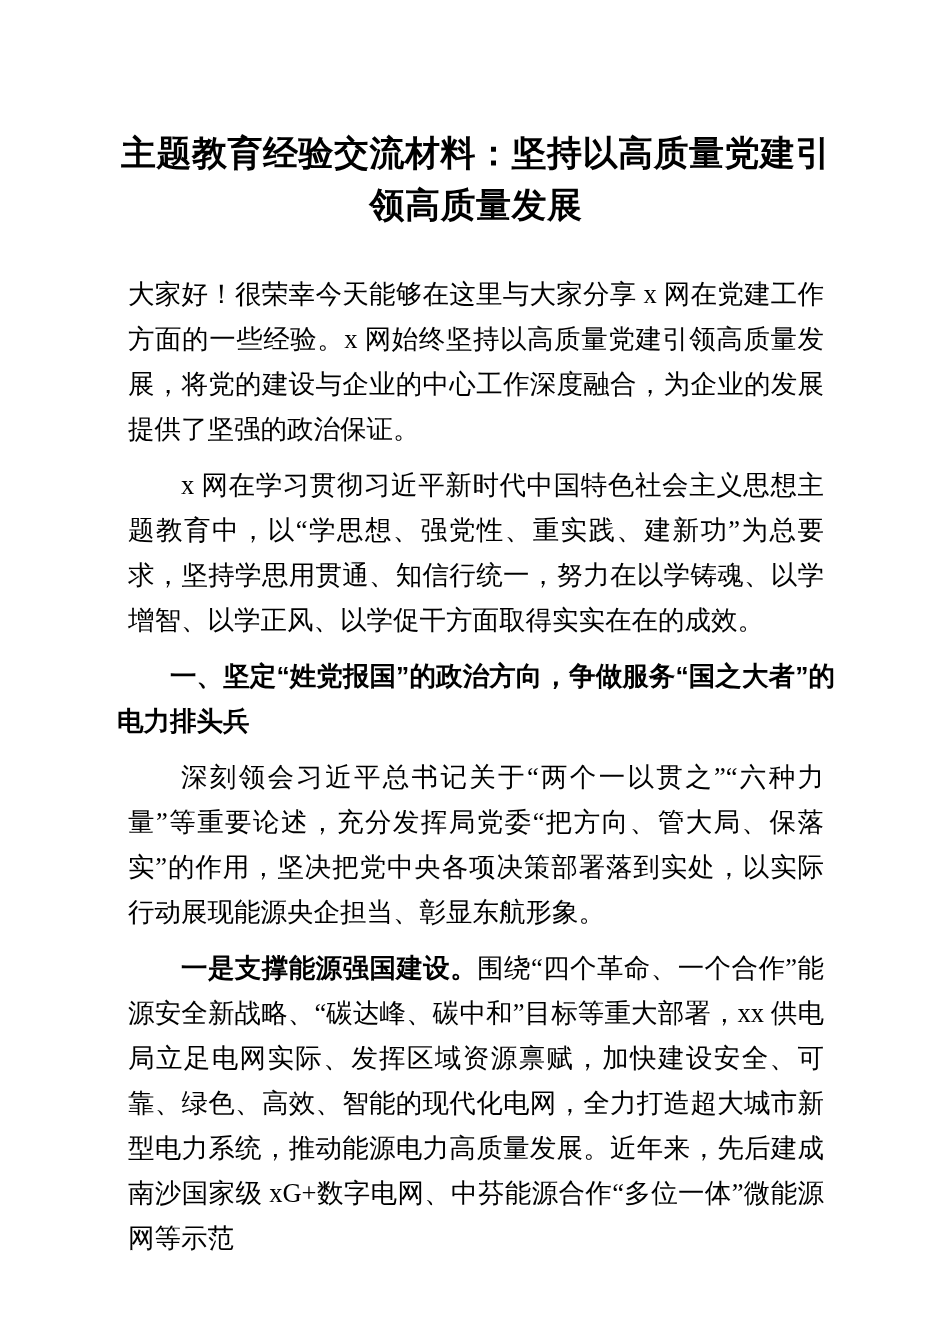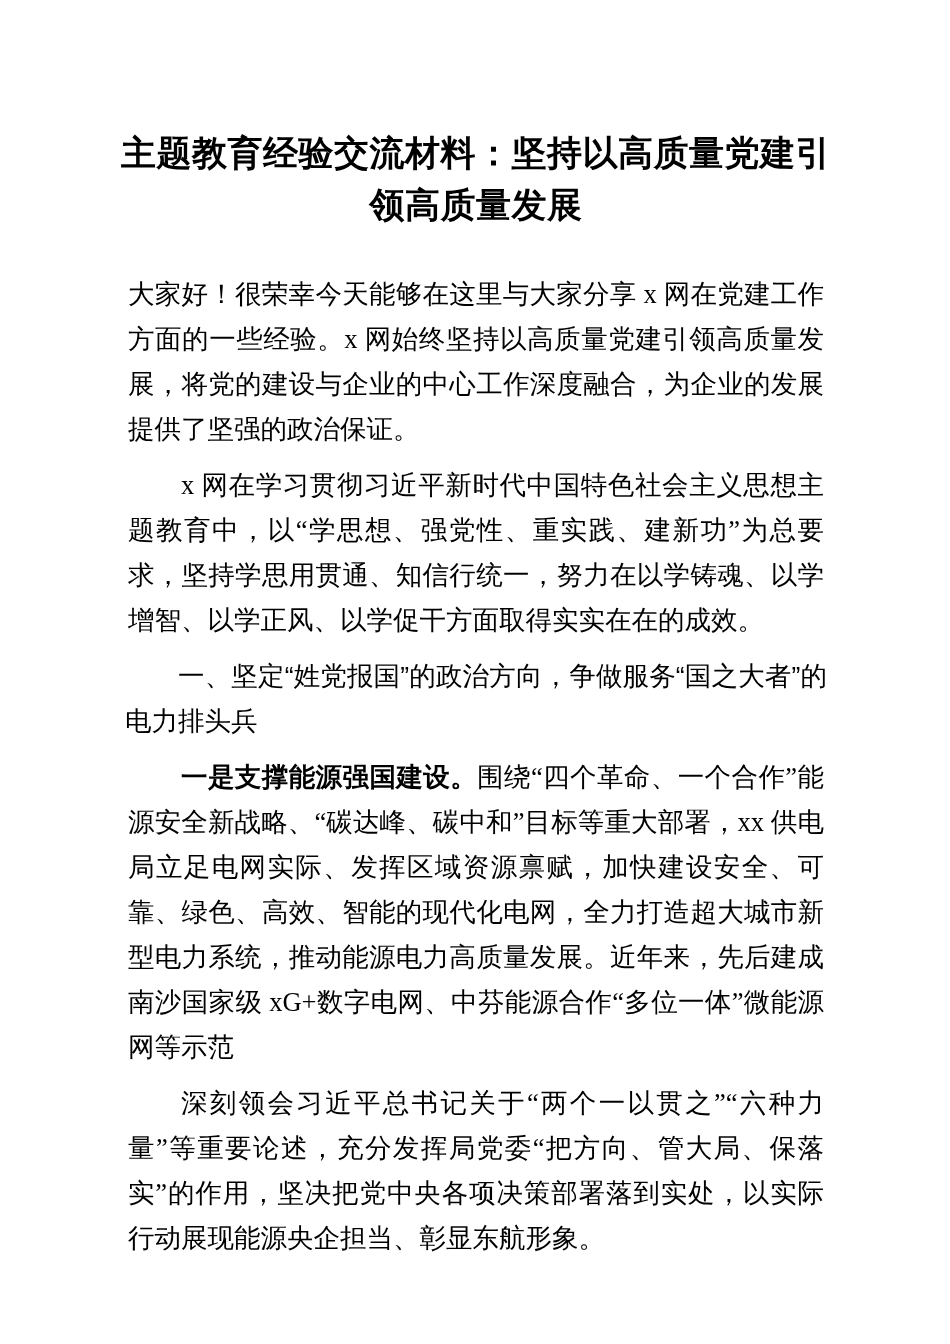--- a/index.html
+++ b/index.html
@@ -35,24 +35,24 @@
   }
   .para {
     margin: 11px;
     text-indent: 2em;
   }
   .para.no-indent {
     text-indent: 0;
   }
   .section-heading {
     font-family: "Liberation Sans", sans-serif;
-    font-weight: normal;
+    font-weight: bold;
     font-size: 26.5px;
     line-height: 45px;
-    margin: 8px;
+    margin: 0;
     text-indent: 2em;
     text-align: justify;
   }
   .lead-bold {
     font-weight: bold;
   }
 </style>
 </head>
 <body>
 
@@ -61,19 +61,19 @@
   <h1 class="doc-title">主题教育经验交流材料：坚持以高质量党建引领高质量发展</h1>
 
   <div class="doc-body">
 
     <p class="para no-indent">大家好！很荣幸今天能够在这里与大家分享 x 网在党建工作方面的一些经验。x 网始终坚持以高质量党建引领高质量发展，将党的建设与企业的中心工作深度融合，为企业的发展提供了坚强的政治保证。</p>
 
     <p class="para">x 网在学习贯彻习近平新时代中国特色社会主义思想主题教育中，以“学思想、强党性、重实践、建新功”为总要求，坚持学思用贯通、知信行统一，努力在以学铸魂、以学增智、以学正风、以学促干方面取得实实在在的成效。</p>
 
     <h2 class="section-heading">一、坚定“姓党报国”的政治方向，争做服务“国之大者”的电力排头兵</h2>
 
+    <p class="para">深刻领会习近平总书记关于“两个一以贯之”“六种力量”等重要论述，充分发挥局党委“把方向、管大局、保落实”的作用，坚决把党中央各项决策部署落到实处，以实际行动展现能源央企担当、彰显东航形象。</p>
+
     <p class="para"><span class="lead-bold">一是支撑能源强国建设。</span><span>围绕“四个革命、一个合作”能源安全新战略、“碳达峰、碳中和”目标等重大部署，xx 供电局立足电网实际、发挥区域资源禀赋，加快建设安全、可靠、绿色、高效、智能的现代化电网，全力打造超大城市新型电力系统，推动能源电力高质量发展。近年来，先后建成南沙国家级 xG+数字电网、中芬能源合作“多位一体”微能源网等示范</span></p>
-
-    <p class="para">深刻领会习近平总书记关于“两个一以贯之”“六种力量”等重要论述，充分发挥局党委“把方向、管大局、保落实”的作用，坚决把党中央各项决策部署落到实处，以实际行动展现能源央企担当、彰显东航形象。</p>
 
   </div>
 
 </div>
 
 </body></html>

